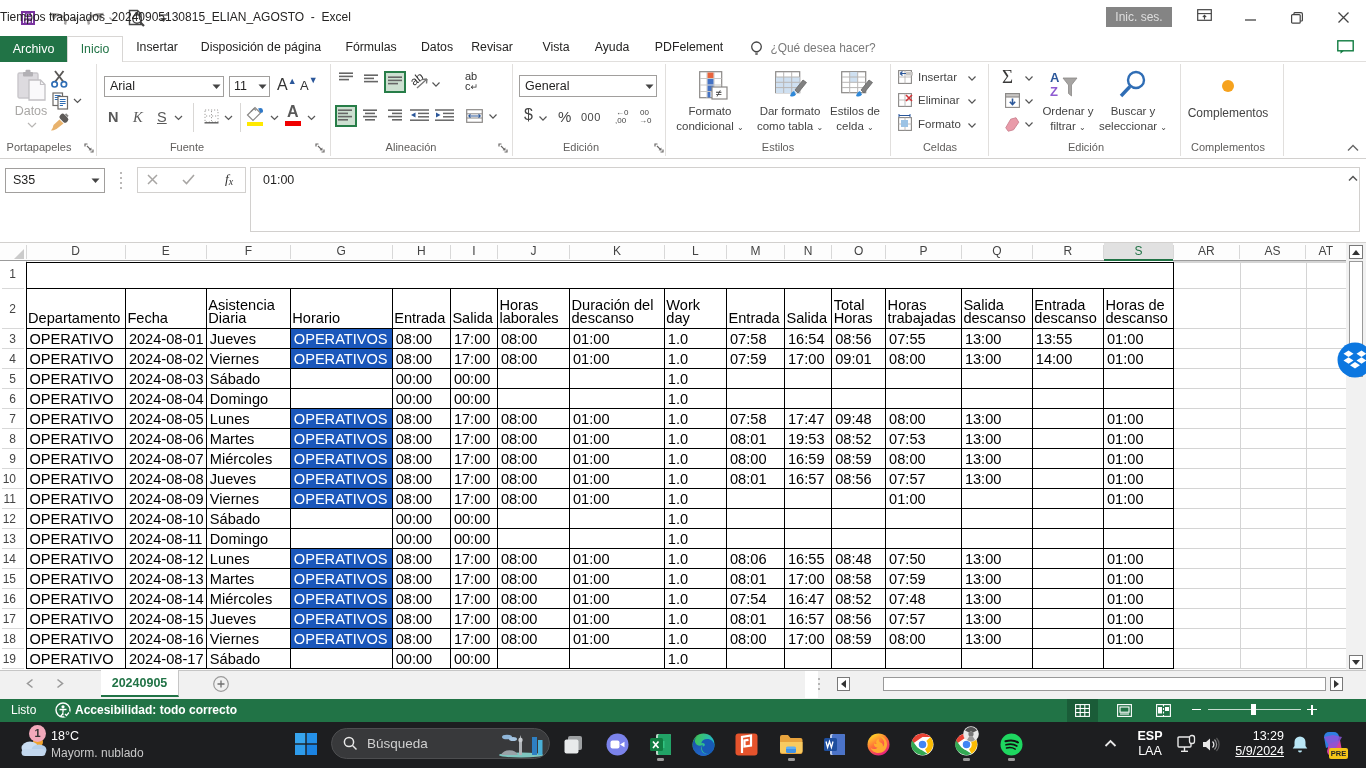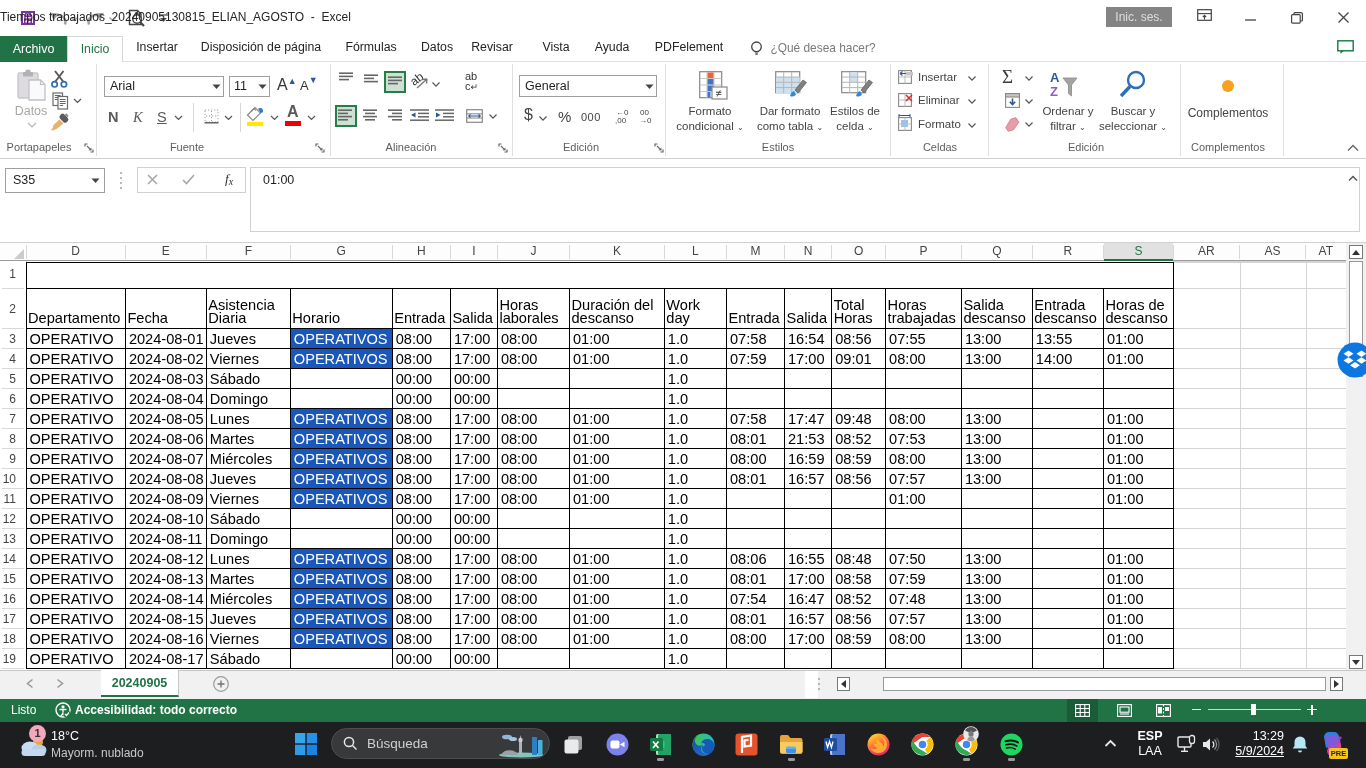--- a/index.html
+++ b/index.html
@@ -675,21 +675,21 @@
 <div class="cell" style="left:26px;top:185.5px;width:99.4px;height:20px;">OPERATIVO</div>
 <div class="cell" style="left:125.4px;top:185.5px;width:80.9px;height:20px;">2024-08-06</div>
 <div class="cell" style="left:206.3px;top:185.5px;width:84.0px;height:20px;">Martes</div>
 <div class="cell" style="left:290.3px;top:185.5px;width:101.89999999999998px;height:20px;color:#fff;">OPERATIVOS</div>
 <div class="cell" style="left:392.2px;top:185.5px;width:58.19999999999999px;height:20px;">08:00</div>
 <div class="cell" style="left:450.4px;top:185.5px;width:47.0px;height:20px;">17:00</div>
 <div class="cell" style="left:497.4px;top:185.5px;width:72.10000000000002px;height:20px;">08:00</div>
 <div class="cell" style="left:569.5px;top:185.5px;width:94.79999999999995px;height:20px;">01:00</div>
 <div class="cell" style="left:664.3px;top:185.5px;width:62.200000000000045px;height:20px;">1.0</div>
 <div class="cell" style="left:726.5px;top:185.5px;width:58.0px;height:20px;">08:01</div>
-<div class="cell" style="left:784.5px;top:185.5px;width:47.200000000000045px;height:20px;">21:53</div>
+<div class="cell" style="left:784.5px;top:185.5px;width:47.200000000000045px;height:20px;">19:53</div>
 <div class="cell" style="left:831.7px;top:185.5px;width:53.89999999999998px;height:20px;">08:52</div>
 <div class="cell" style="left:885.6px;top:185.5px;width:75.79999999999995px;height:20px;">07:53</div>
 <div class="cell" style="left:961.4px;top:185.5px;width:70.89999999999998px;height:20px;">13:00</div>
 <div class="cell" style="left:1103.5px;top:185.5px;width:69.90000000000009px;height:20px;">01:00</div>
 <div class="cell" style="left:26px;top:205.5px;width:99.4px;height:20px;">OPERATIVO</div>
 <div class="cell" style="left:125.4px;top:205.5px;width:80.9px;height:20px;">2024-08-07</div>
 <div class="cell" style="left:206.3px;top:205.5px;width:84.0px;height:20px;">Miércoles</div>
 <div class="cell" style="left:290.3px;top:205.5px;width:101.89999999999998px;height:20px;color:#fff;">OPERATIVOS</div>
 <div class="cell" style="left:392.2px;top:205.5px;width:58.19999999999999px;height:20px;">08:00</div>
 <div class="cell" style="left:450.4px;top:205.5px;width:47.0px;height:20px;">17:00</div>

